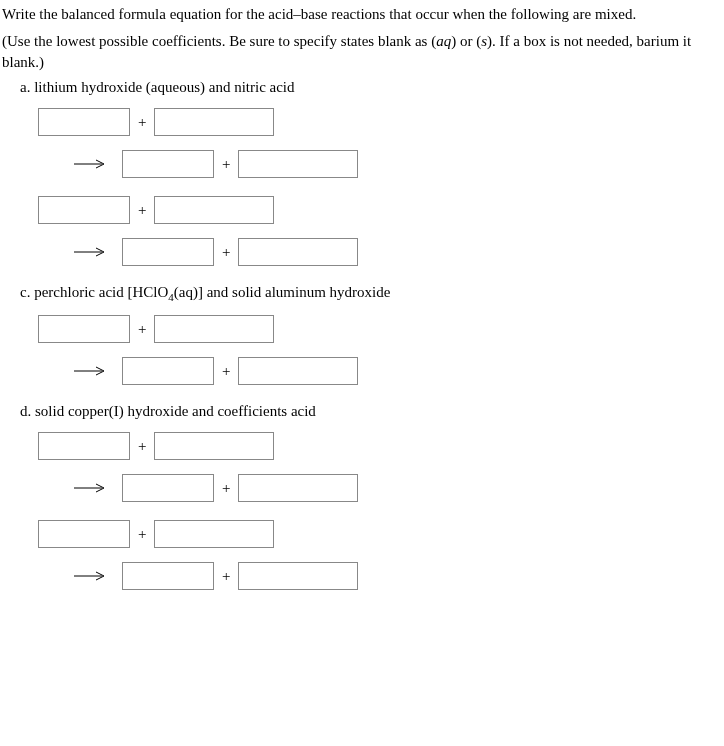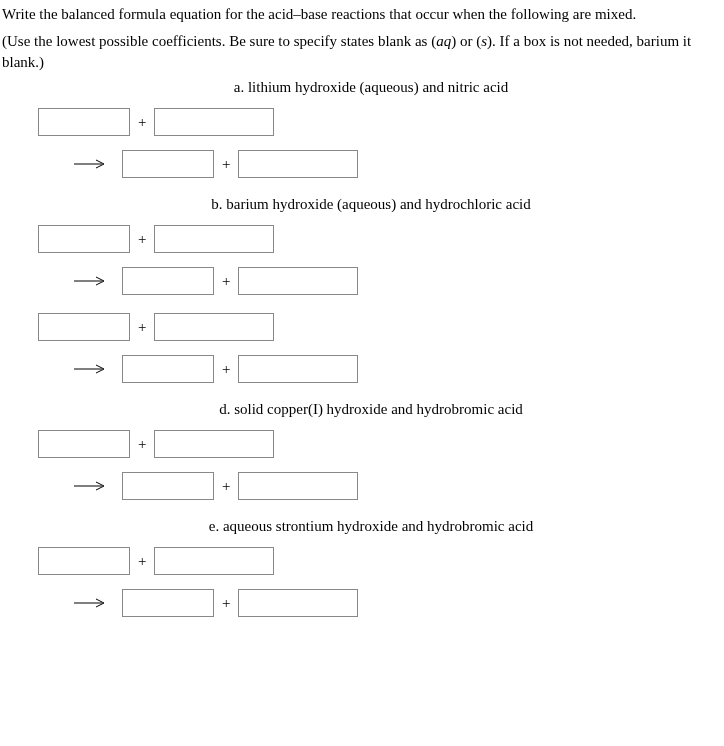--- a/index.html
+++ b/index.html
@@ -14,21 +14,20 @@
       background: #fff;
       padding: 4px 2px;
       width: 724px;
     }
     .instruction {
       margin-bottom: 6px;
       line-height: 1.4;
     }
     .question-block {
       margin-bottom: 18px;
-      text-align: center;
     }
     .question-label {
       margin-left: 18px;
       margin-bottom: 12px;
     }
     .equation-row {
       display: flex;
       align-items: center;
       margin-left: 36px;
       margin-bottom: 14px;
@@ -94,23 +93,65 @@
           <polyline points="22,1 30,5 22,9" fill="none" stroke="#000" stroke-width="1"></polyline>
         </svg>
     </span>
     <span class="input-box box-small"></span>
     <span class="plus">+</span>
     <span class="input-box box-medium"></span>
   </div>
 </div>
 
 <div class="question-block">
+  <div class="equation-row">
+    <span class="input-box box-small"></span>
+    <span class="plus">+</span>
+    <span class="input-box box-medium"></span>
+  </div>
+  <div class="arrow-row">
+    <span class="arrow">
+      <svg viewBox="0 0 34 10">
+          <line x1="0" y1="5" x2="28" y2="5" stroke="#000" stroke-width="1"></line>
+          <polyline points="22,1 30,5 22,9" fill="none" stroke="#000" stroke-width="1"></polyline>
+        </svg>
+    </span>
+    <span class="input-box box-small"></span>
+    <span class="plus">+</span>
+    <span class="input-box box-medium"></span>
+  </div>
+</div>
+
+<div class="question-block">
   <div class="question-label">
-    <span>b.</span>
-    <span>barium hydroxide (aqueous) and hydrochloric acid</span>
+    <span>c.</span>
+    <span>perchloric acid </span><span>[</span><span>HClO</span><span class="sub">4</span><span>(aq)</span><span>]</span><span> and solid aluminum hydroxide</span>
+  </div>
+  <div class="equation-row">
+    <span class="input-box box-small"></span>
+    <span class="plus">+</span>
+    <span class="input-box box-medium"></span>
+  </div>
+  <div class="arrow-row">
+    <span class="arrow">
+      <svg viewBox="0 0 34 10">
+          <line x1="0" y1="5" x2="28" y2="5" stroke="#000" stroke-width="1"></line>
+          <polyline points="22,1 30,5 22,9" fill="none" stroke="#000" stroke-width="1"></polyline>
+        </svg>
+    </span>
+    <span class="input-box box-small"></span>
+    <span class="plus">+</span>
+    <span class="input-box box-medium"></span>
+  </div>
+</div>
+
+<div class="question-block">
+  <div class="question-label">
+    <span>d.</span>
+    <span>solid copper(I) hydroxide and coefficients acid</span>
   </div>
   <div class="equation-row">
     <span class="input-box box-small"></span>
     <span class="plus">+</span>
     <span class="input-box box-medium"></span>
   </div>
   <div class="arrow-row">
     <span class="arrow">
       <svg viewBox="0 0 34 10">
           <line x1="0" y1="5" x2="28" y2="5" stroke="#000" stroke-width="1"></line>
@@ -135,57 +176,11 @@
           <line x1="0" y1="5" x2="28" y2="5" stroke="#000" stroke-width="1"></line>
           <polyline points="22,1 30,5 22,9" fill="none" stroke="#000" stroke-width="1"></polyline>
         </svg>
     </span>
     <span class="input-box box-small"></span>
     <span class="plus">+</span>
     <span class="input-box box-medium"></span>
   </div>
 </div>
 
-<div class="question-block">
-  <div class="question-label">
-    <span>d.</span>
-    <span>solid copper(I) hydroxide and hydrobromic acid</span>
-  </div>
-  <div class="equation-row">
-    <span class="input-box box-small"></span>
-    <span class="plus">+</span>
-    <span class="input-box box-medium"></span>
-  </div>
-  <div class="arrow-row">
-    <span class="arrow">
-      <svg viewBox="0 0 34 10">
-          <line x1="0" y1="5" x2="28" y2="5" stroke="#000" stroke-width="1"></line>
-          <polyline points="22,1 30,5 22,9" fill="none" stroke="#000" stroke-width="1"></polyline>
-        </svg>
-    </span>
-    <span class="input-box box-small"></span>
-    <span class="plus">+</span>
-    <span class="input-box box-medium"></span>
-  </div>
-</div>
-
-<div class="question-block">
-  <div class="question-label">
-    <span>e.</span>
-    <span>aqueous strontium hydroxide and hydrobromic acid</span>
-  </div>
-  <div class="equation-row">
-    <span class="input-box box-small"></span>
-    <span class="plus">+</span>
-    <span class="input-box box-medium"></span>
-  </div>
-  <div class="arrow-row">
-    <span class="arrow">
-      <svg viewBox="0 0 34 10">
-          <line x1="0" y1="5" x2="28" y2="5" stroke="#000" stroke-width="1"></line>
-          <polyline points="22,1 30,5 22,9" fill="none" stroke="#000" stroke-width="1"></polyline>
-        </svg>
-    </span>
-    <span class="input-box box-small"></span>
-    <span class="plus">+</span>
-    <span class="input-box box-medium"></span>
-  </div>
-</div>
-
 </body></html>

